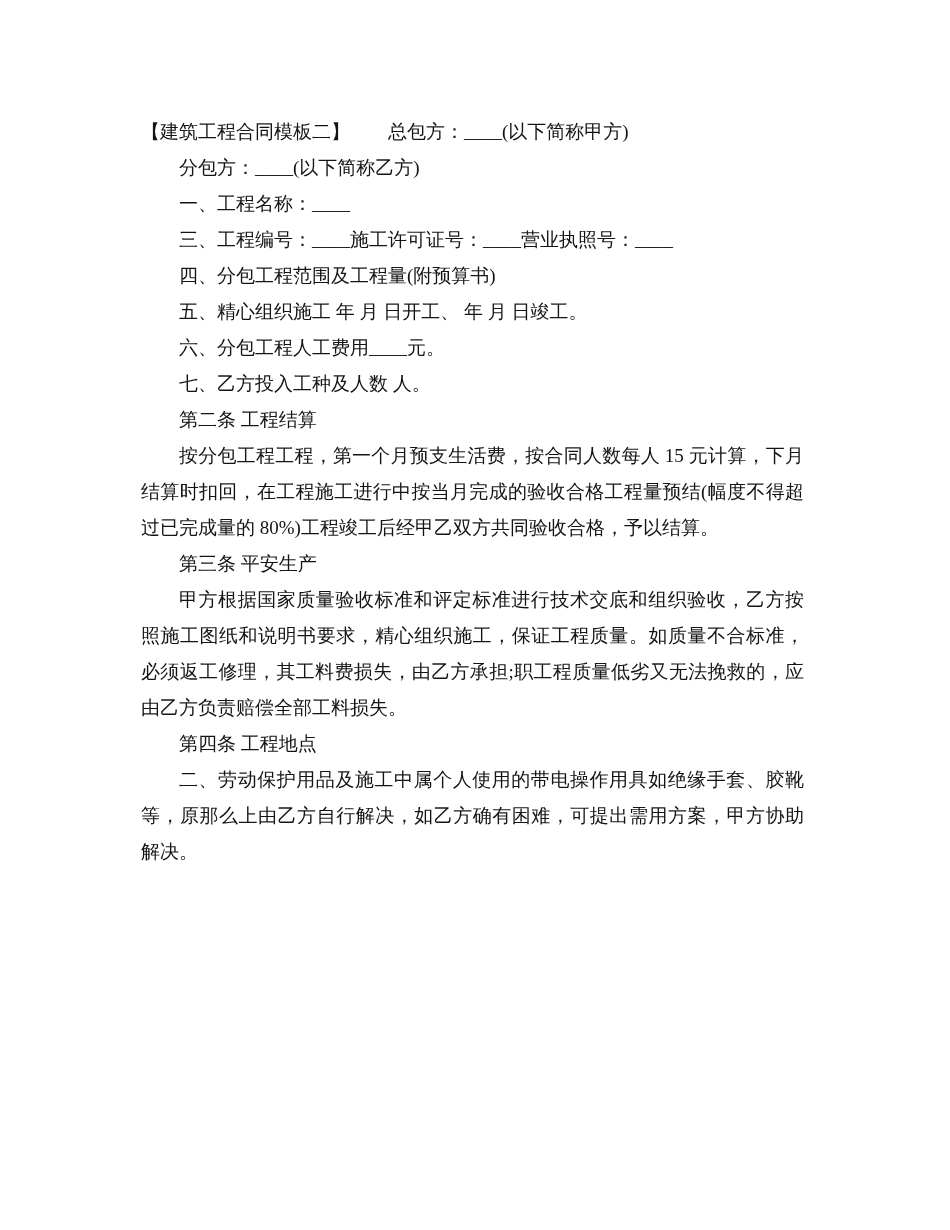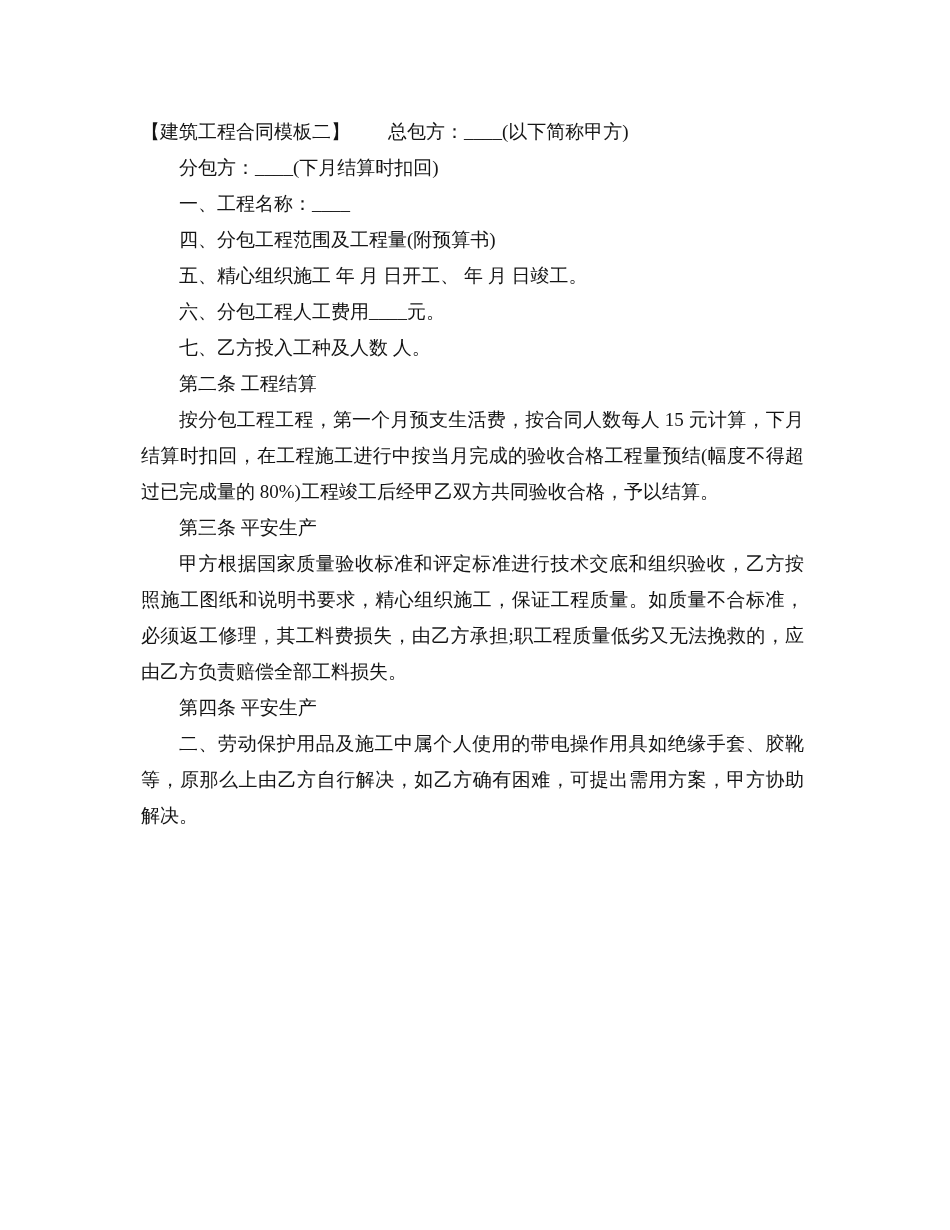--- a/index.html
+++ b/index.html
@@ -33,26 +33,27 @@
   .para.no-indent {
     text-indent: 0;
   }
 </style>
 </head>
 <body>
 
 <div class="page">
   <div class="text-block">
       <p class="para no-indent">【建筑工程合同模板二】　　总包方：____(以下简称甲方)</p>
-      <p class="para">分包方：____(下月结算时扣回)</p>
+      <p class="para">分包方：____(以下简称乙方)</p>
       <p class="para">一、工程名称：____</p>
+      <p class="para">三、工程编号：____施工许可证号：____营业执照号：____</p>
       <p class="para">四、分包工程范围及工程量(附预算书)</p>
       <p class="para">五、精心组织施工 年 月 日开工、 年 月 日竣工。</p>
       <p class="para">六、分包工程人工费用____元。</p>
       <p class="para">七、乙方投入工种及人数 人。</p>
       <p class="para">第二条 工程结算</p>
       <p class="para">按分包工程工程，第一个月预支生活费，按合同人数每人 15 元计算，下月结算时扣回，在工程施工进行中按当月完成的验收合格工程量预结(幅度不得超过已完成量的 80%)工程竣工后经甲乙双方共同验收合格，予以结算。</p>
       <p class="para">第三条 平安生产</p>
       <p class="para">甲方根据国家质量验收标准和评定标准进行技术交底和组织验收，乙方按照施工图纸和说明书要求，精心组织施工，保证工程质量。如质量不合标准，必须返工修理，其工料费损失，由乙方承担;职工程质量低劣又无法挽救的，应由乙方负责赔偿全部工料损失。</p>
-      <p class="para">第四条 平安生产</p>
+      <p class="para">第四条 工程地点</p>
       <p class="para">二、劳动保护用品及施工中属个人使用的带电操作用具如绝缘手套、胶靴等，原那么上由乙方自行解决，如乙方确有困难，可提出需用方案，甲方协助解决。</p>
     </div>
 </div>
 
 </body></html>

